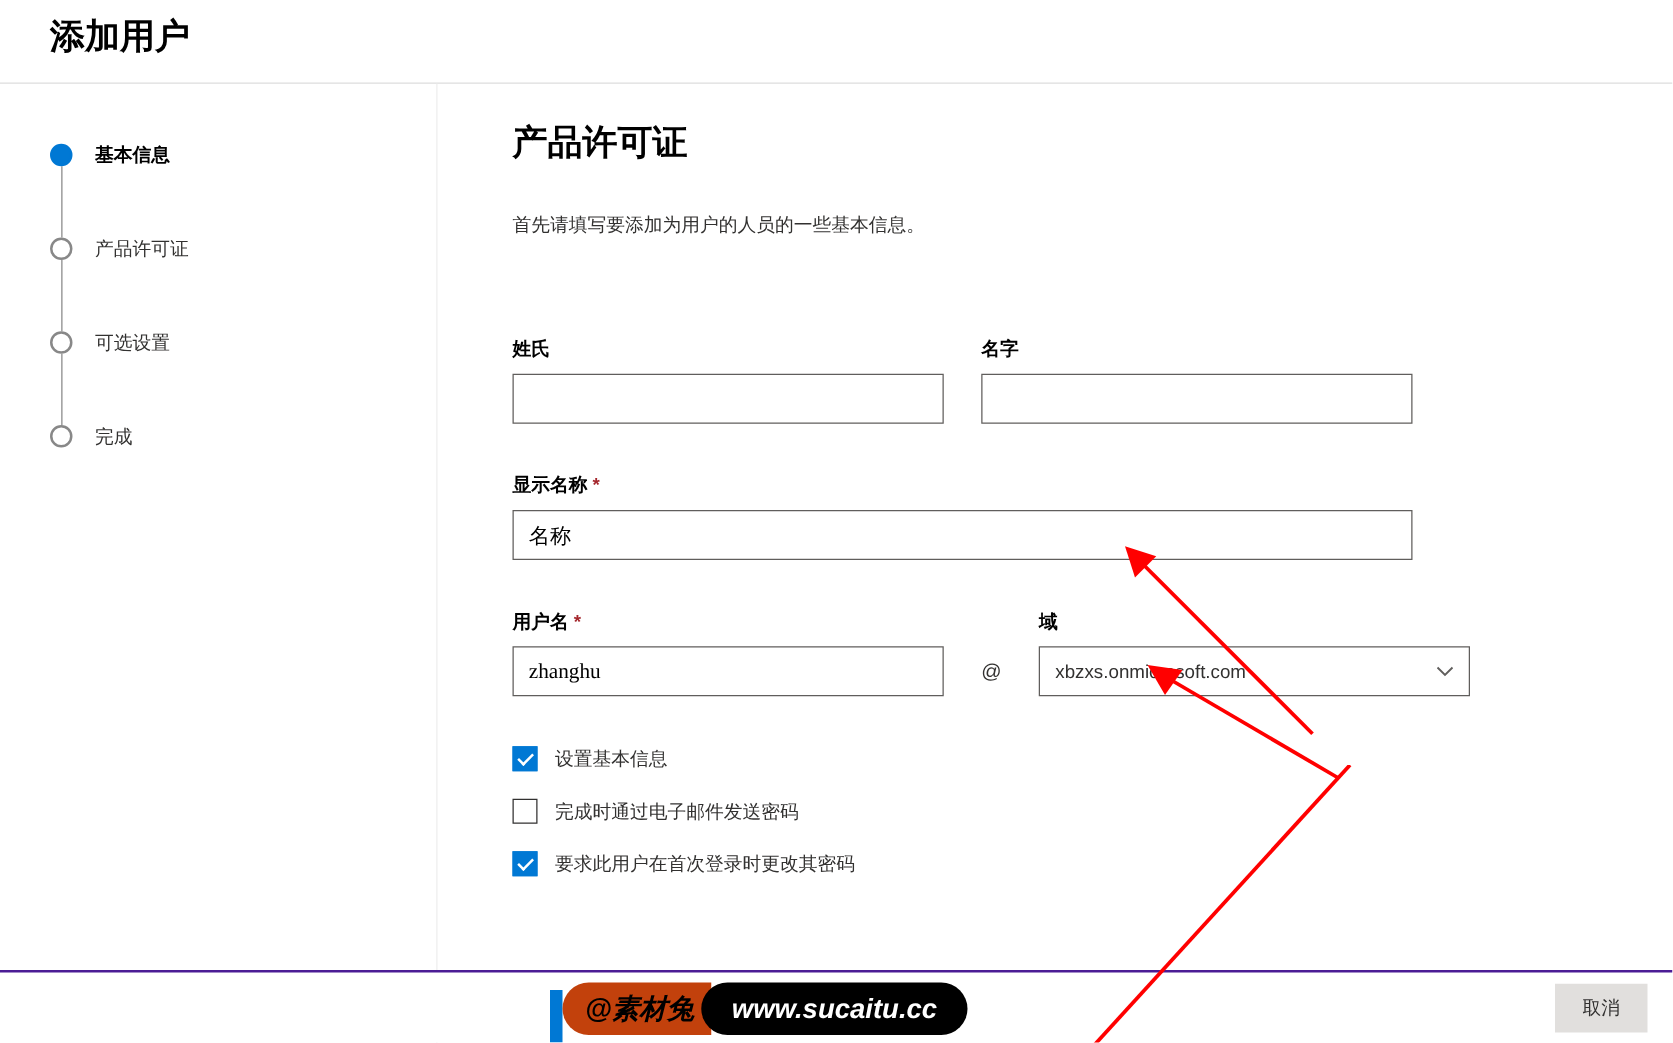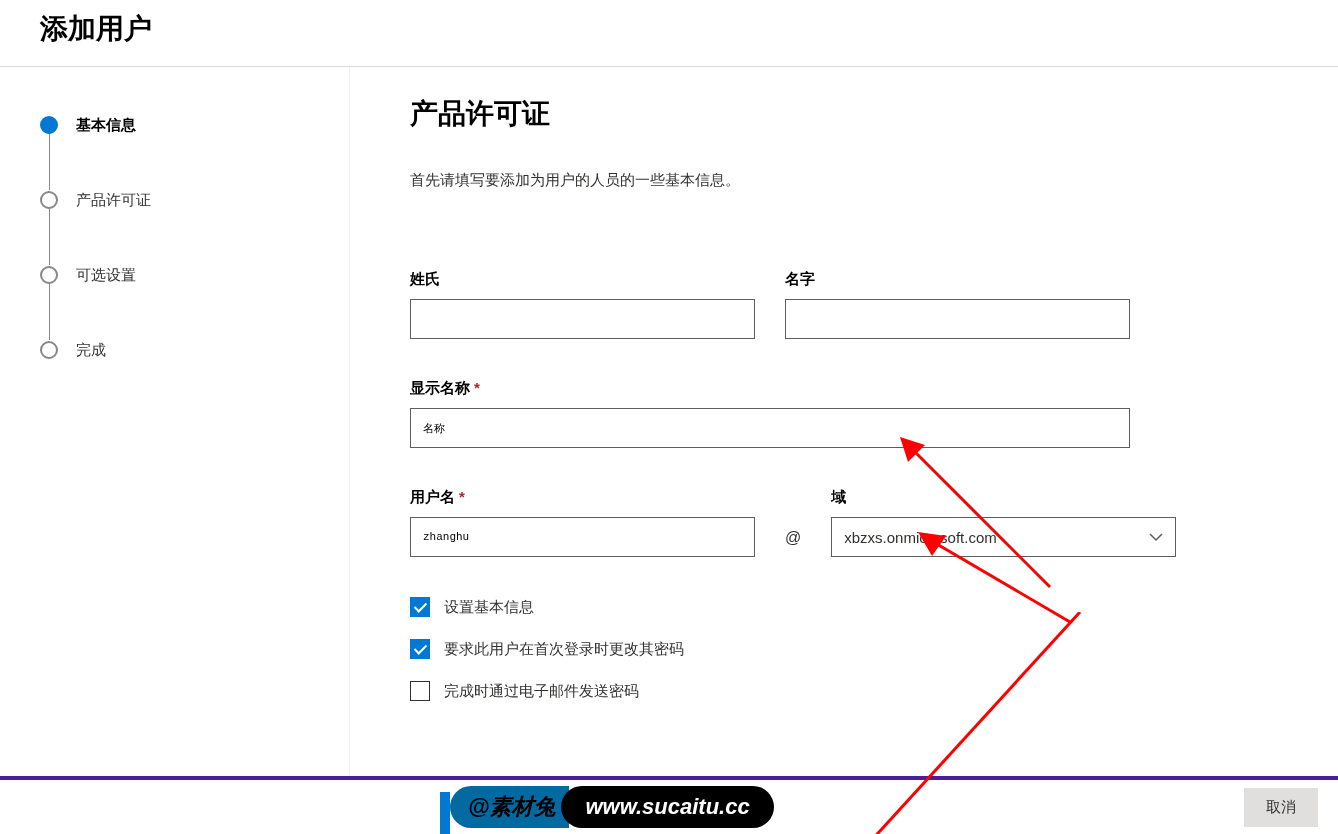--- a/index.html
+++ b/index.html
@@ -37,21 +37,20 @@
       padding: 48px 0 0 40px;
       border-right: 1px solid #eee;
       position: relative;
     }
     .step-list {
       list-style: none;
       position: relative;
     }
     .step-item {
       display: flex;
-      align-items: center;
       position: relative;
       height: 20px;
       margin-bottom: 55px;
     }
     .step-bullet {
       width: 18px;
       height: 18px;
       border-radius: 50%;
       border: 2px solid #888;
       background: #fff;
@@ -118,22 +117,22 @@
       margin-bottom: 10px;
     }
     .required {
       color: #a4262c;
       margin-left: 4px;
     }
     .text-input {
       height: 40px;
       border: 1px solid #605e5c;
       padding: 0 12px;
-      font-size: 11px;
-      font-family: Liberation Mono, monospace;
+      font-size: 17px;
+      font-family: Liberation Serif, serif;
       background: #fff;
     }
     .username-row {
       display: flex;
       align-items: flex-end;
     }
     .at-symbol {
       font-size: 16px;
       padding-bottom: 10px;
     }
@@ -191,21 +190,21 @@
     .checkbox-label {
       font-size: 15px;
       color: #323130;
     }
     .footer {
       position: absolute;
       bottom: 0;
       left: 0;
       right: 0;
       height: 58px;
-      border-top: 4px solid #4c1d95;
+      border-top: 2px solid #4c1d95;
       display: flex;
       justify-content: flex-end;
       align-items: center;
       padding-right: 20px;
       background: #fff;
     }
     .cancel-btn {
       background: #e1dfdd;
       border: none;
       padding: 10px 22px;
@@ -224,21 +223,21 @@
     }
     .watermark-badge {
       position: absolute;
       left: 450px;
       bottom: 6px;
       display: flex;
       align-items: center;
       z-index: 10;
     }
     .wm-left {
-      background: #0369a1;
+      background: #c2410c;
       border-radius: 24px 0 0 24px;
       padding: 6px 14px 6px 18px;
       font-size: 22px;
       font-weight: 700;
       font-style: italic;
       color: #000;
       display: flex;
       align-items: center;
     }
     .wm-right {
@@ -332,26 +331,26 @@
         </div>
       </div>
     </div>
 
     <div class="checkbox-group">
       <div class="checkbox-row">
         <div class="checkbox checked"></div>
         <span class="checkbox-label">设置基本信息</span>
       </div>
       <div class="checkbox-row">
+        <div class="checkbox"></div>
+        <span class="checkbox-label">完成时通过电子邮件发送密码</span>
+      </div>
+      <div class="checkbox-row">
         <div class="checkbox checked"></div>
         <span class="checkbox-label">要求此用户在首次登录时更改其密码</span>
-      </div>
-      <div class="checkbox-row">
-        <div class="checkbox"></div>
-        <span class="checkbox-label">完成时通过电子邮件发送密码</span>
       </div>
     </div>
 
     <svg class="arrow-svg" style="left:540px; top:360px; width:170px; height:170px;" viewBox="0 0 170 170">
       <line x1="160" y1="160" x2="20" y2="20" stroke="#ff0000" stroke-width="3"></line>
       <polygon points="10,10 35,18 18,35" fill="#ff0000"></polygon>
     </svg>
     <svg class="arrow-svg" style="left:560px; top:455px; width:170px; height:110px;" viewBox="0 0 170 110">
       <line x1="160" y1="100" x2="20" y2="18" stroke="#ff0000" stroke-width="3"></line>
       <polygon points="8,10 36,14 22,34" fill="#ff0000"></polygon>

